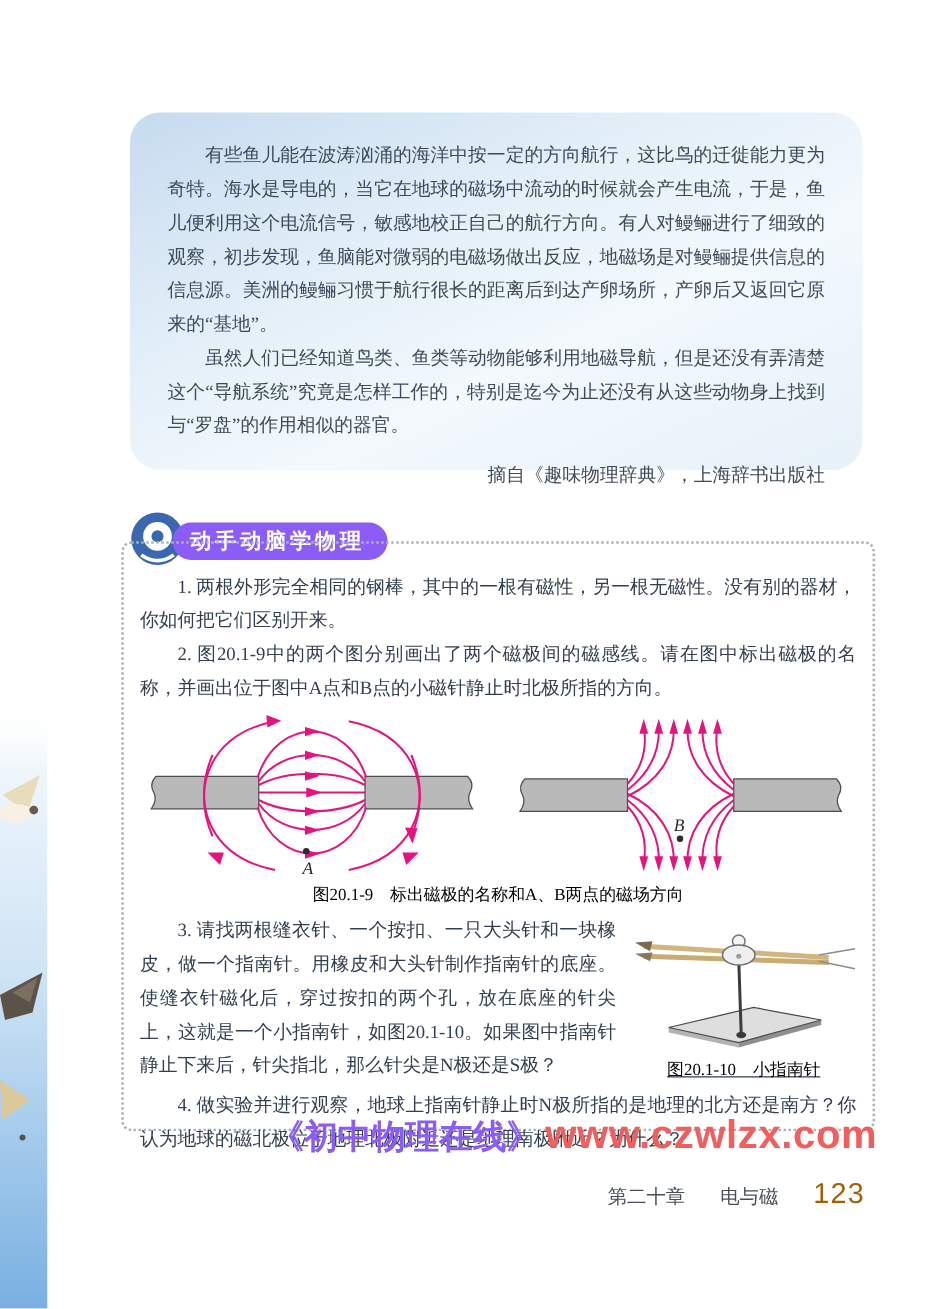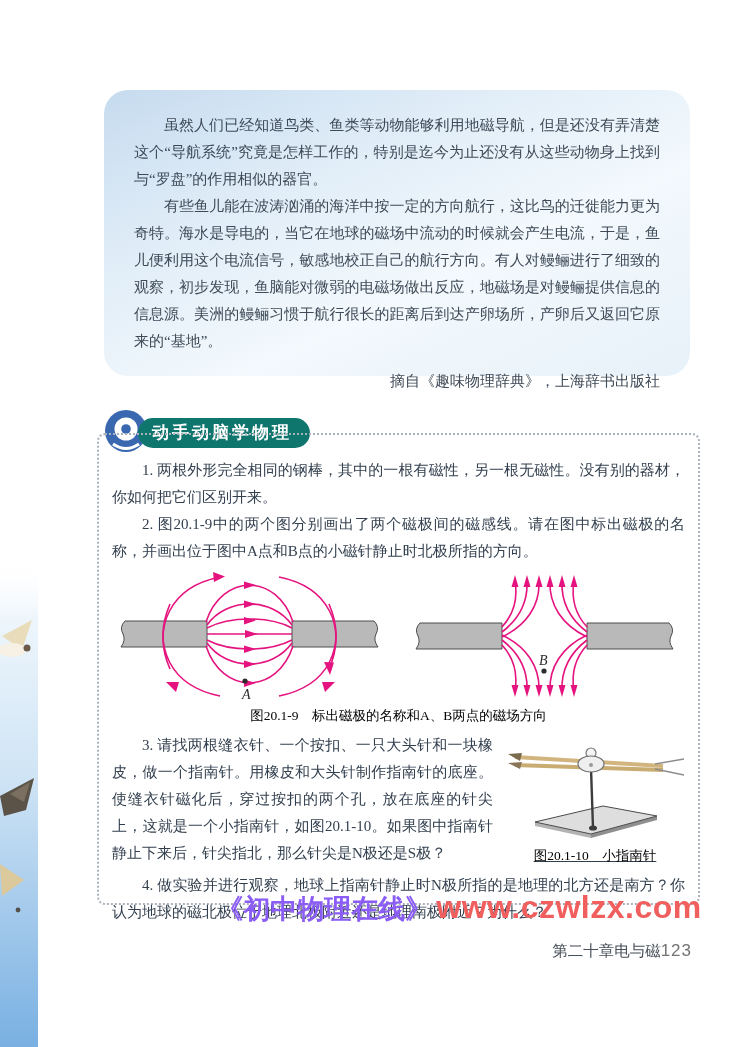--- a/index.html
+++ b/index.html
@@ -14,21 +14,21 @@
     position:absolute;left:104px;top:90px;width:586px;height:286px;box-sizing:border-box;
     border-radius:24px;padding:22px 30px 0 30px;
     background:linear-gradient(155deg,#c6dbef 0%,#dfecf7 30%,#f3f9fd 62%,#e7f1f9 100%);
   }
   #quote-box p{margin:0;text-indent:2em;font-size:15px;line-height:27px;color:#3e4a57;text-align:justify;}
   #quote-box .attribution{margin-top:13px;text-indent:0;text-align:right;font-size:15px;line-height:27px;color:#3e4a57;}
   
   #activity-icon{position:absolute;left:104px;top:409px;width:44px;height:44px;}
   #activity-pill{
     position:absolute;left:138px;top:418px;height:30px;line-height:30px;
-    background:#0f766e;color:#ffffff;border-radius:16px;padding:0 18px 0 14px;
+    background:#8b5cf6;color:#ffffff;border-radius:16px;padding:0 18px 0 14px;
     font-family:"Liberation Sans","DejaVu Sans",sans-serif;font-weight:bold;
     font-size:17px;letter-spacing:3px;white-space:nowrap;
   }
   
   #activity-box{
     position:absolute;left:97px;top:433px;width:603px;height:472px;box-sizing:border-box;
     border:2px dotted #a9b2ba;border-radius:8px;
     padding:22px 13px 0 13px;
   }
   .q{margin:0;font-size:15px;line-height:27px;text-indent:2em;text-align:justify;color:#323f4e;}
@@ -45,25 +45,25 @@
   #watermark .wm-zh{
     font-size:27px;font-weight:bold;color:#8b5cf6;
     font-family:"Liberation Serif","DejaVu Serif",serif;
   }
   #watermark .wm-url{
     font-size:32px;font-weight:bold;color:#f15e5e;
     font-family:"Liberation Sans","DejaVu Sans",sans-serif;letter-spacing:0.5px;
   }
   
   #footer{
-    position:absolute;right:56px;top:941px;display:flex;align-items:baseline;gap:0;
+    position:absolute;right:56px;top:941px;display:flex;align-items:baseline;gap:28px;
     font-size:15.5px;color:#474f58;
   }
   #footer .pagenum{
-    font-family:"Liberation Sans","DejaVu Sans",sans-serif;font-size:17px;color:#737373;letter-spacing:1px;
+    font-family:"Liberation Sans","DejaVu Sans",sans-serif;font-size:23px;color:#a16207;letter-spacing:1px;
   }
   svg{display:block;}
 </style>
 </head>
 <body>
 
 <div id="page">
 
   <div id="margin-strip">
     <svg width="38" height="489" viewBox="0 0 38 489">
@@ -83,22 +83,22 @@
 
       <polygon points="0,238 34,220 26,252 4,258" fill="#5c5348"></polygon>
       <polygon points="10,236 30,224 24,244" fill="#7a6f60"></polygon>
 
       <polygon points="0,306 24,322 2,338" fill="#dbc99c"></polygon>
       <circle cx="18" cy="352" r="2.4" fill="#55504a"></circle>
     </svg>
   </div>
 
   <div id="quote-box">
+    <p>有些鱼儿能在波涛汹涌的海洋中按一定的方向航行，这比鸟的迁徙能力更为奇特。海水是导电的，当它在地球的磁场中流动的时候就会产生电流，于是，鱼儿便利用这个电流信号，敏感地校正自己的航行方向。有人对鳗鲡进行了细致的观察，初步发现，鱼脑能对微弱的电磁场做出反应，地磁场是对鳗鲡提供信息的信息源。美洲的鳗鲡习惯于航行很长的距离后到达产卵场所，产卵后又返回它原来的“基地”。</p>
     <p>虽然人们已经知道鸟类、鱼类等动物能够利用地磁导航，但是还没有弄清楚这个“导航系统”究竟是怎样工作的，特别是迄今为止还没有从这些动物身上找到与“罗盘”的作用相似的器官。</p>
-    <p>有些鱼儿能在波涛汹涌的海洋中按一定的方向航行，这比鸟的迁徙能力更为奇特。海水是导电的，当它在地球的磁场中流动的时候就会产生电流，于是，鱼儿便利用这个电流信号，敏感地校正自己的航行方向。有人对鳗鲡进行了细致的观察，初步发现，鱼脑能对微弱的电磁场做出反应，地磁场是对鳗鲡提供信息的信息源。美洲的鳗鲡习惯于航行很长的距离后到达产卵场所，产卵后又返回它原来的“基地”。</p>
     <div class="attribution">摘自《趣味物理辞典》，上海辞书出版社</div>
   </div>
 
   <div id="activity-icon">
     <svg width="44" height="44" viewBox="0 0 44 44">
       <circle cx="22" cy="22" r="21" fill="#3a68b0"></circle>
       <circle cx="22" cy="20" r="11.5" fill="#ffffff"></circle>
       <circle cx="22" cy="20" r="4.8" fill="#3a68b0"></circle>
       <path d="M9,35 q13,9 26,0" stroke="#ffffff" stroke-width="3" fill="none"></path>
     </svg>

